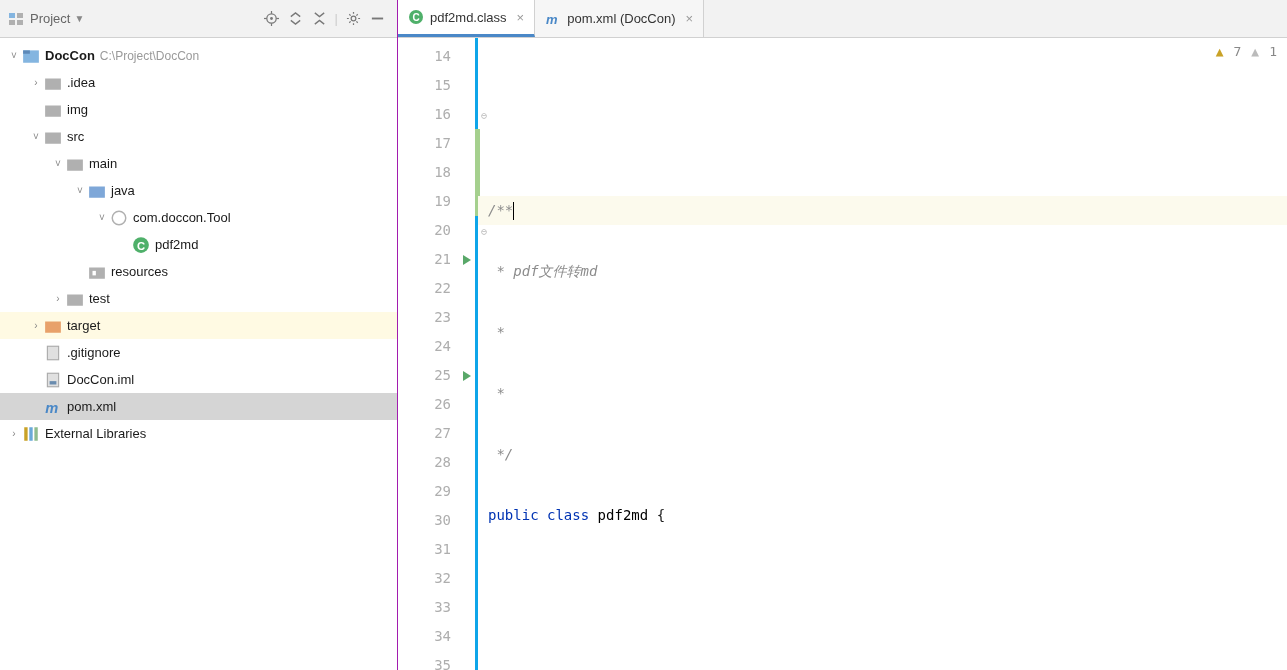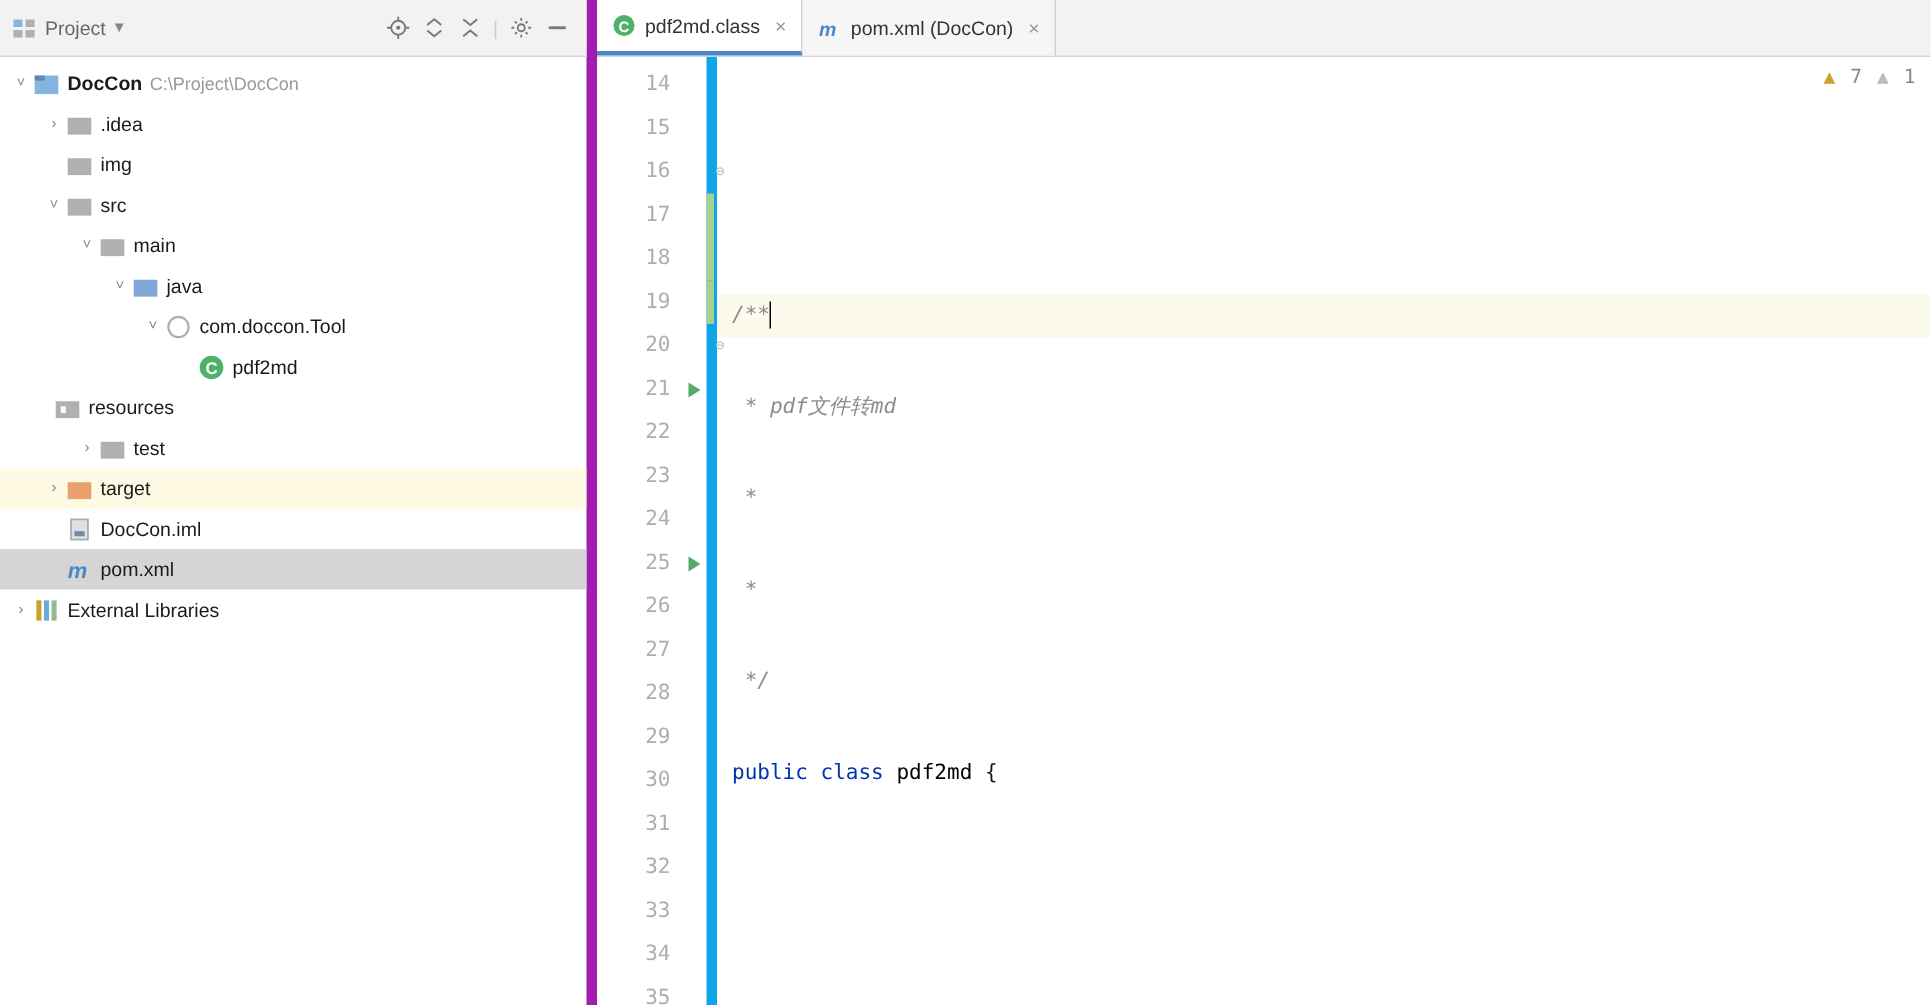--- a/index.html
+++ b/index.html
@@ -8,21 +8,21 @@
   font-size: 13px;
   background: #fff;
   width: 1287px;
   height: 670px;
   overflow: hidden;
   color: #1a1a1a;
 }
 .container { display: flex; height: 100%; }
 .sidebar {
   width: 398px;
-  border-right: 7px solid #a21caf;
+  border-right: 1px solid #a21caf;
   display: flex;
   flex-direction: column;
   background: #fff;
 }
 .sidebar-toolbar {
   height: 38px;
   display: flex;
   align-items: center;
   padding: 0 8px;
   border-bottom: 1px solid #d1d1d1;
@@ -108,21 +108,21 @@
   flex: 1;
   display: flex;
   position: relative;
   font-family: "Consolas", "Menlo", monospace;
   font-size: 14px;
   overflow: hidden;
 }
 .gutter {
   width: 80px;
   background: #fff;
-  border-right: 7px solid #0ea5e9;
+  border-right: 3px solid #0ea5e9;
   text-align: right;
   color: #aeaeae;
   padding-top: 4px;
 }
 .gutter .ln {
   height: 29px;
   line-height: 29px;
   padding-right: 24px;
   position: relative;
 }
@@ -305,21 +305,21 @@
       <div class="tree-row" style="padding-left:132px">
         <span class="node-icon">
             <svg viewBox="0 0 16 16">
               <circle cx="8" cy="8" r="7" fill="#4fb06a"></circle>
               <text x="8" y="12" text-anchor="middle" fill="#fff" font-size="10" font-weight="bold">C</text>
             </svg>
           </span>
         <span class="label">pdf2md</span>
       </div>
 
-      <div class="tree-row" style="padding-left:36px">
+      <div class="tree-row" style="padding-left:88px">
         <span class="node-icon">
             <svg viewBox="0 0 16 16">
               <rect x="1" y="4" width="14" height="10" class="ic-folder"></rect>
               <rect x="4" y="7" width="3" height="4" fill="#fff"></rect>
             </svg>
           </span>
         <span class="label">resources</span>
       </div>
 
       <div class="tree-row" style="padding-left:50px">
@@ -335,20 +335,28 @@
       <div class="tree-row highlighted" style="padding-left:28px">
         <span class="chevron">›</span>
         <span class="node-icon">
             <svg viewBox="0 0 16 16">
               <rect x="1" y="4" width="14" height="10" class="ic-folder-orange"></rect>
             </svg>
           </span>
         <span class="label">target</span>
       </div>
 
+      <div class="tree-row" style="padding-left:44px">
+        <span class="node-icon">
+            <svg viewBox="0 0 16 16">
+              <rect x="3" y="2" width="10" height="12" fill="#e0e0e0" stroke="#aaa"></rect>
+            </svg>
+          </span>
+        <span class="label">.gitignore</span>
+      </div>
 
       <div class="tree-row" style="padding-left:44px">
         <span class="node-icon">
             <svg viewBox="0 0 16 16">
               <rect x="3" y="2" width="10" height="12" fill="#e0e0e0" stroke="#aaa"></rect>
               <rect x="5" y="9" width="6" height="3" fill="#6a8caf"></rect>
             </svg>
           </span>
         <span class="label">DocCon.iml</span>
       </div>

